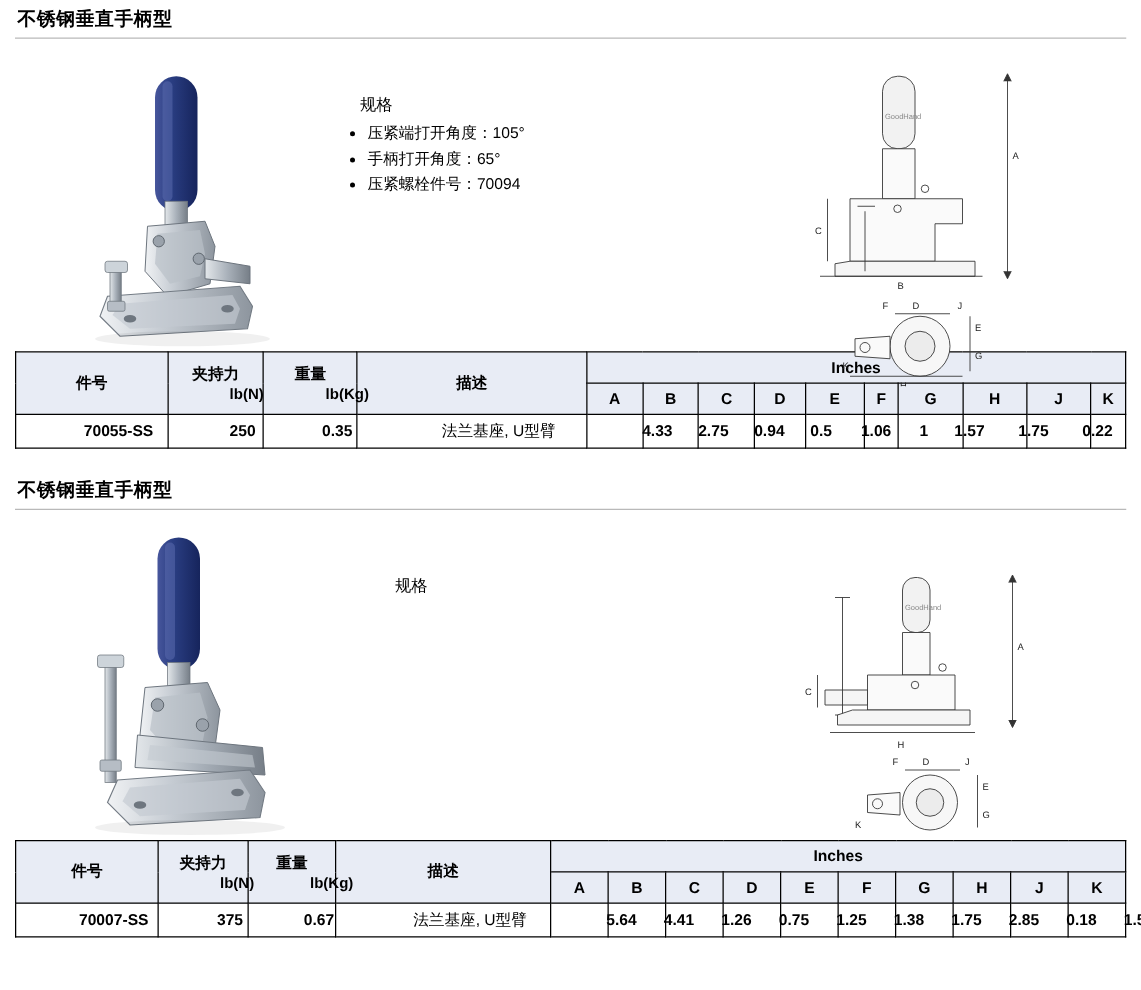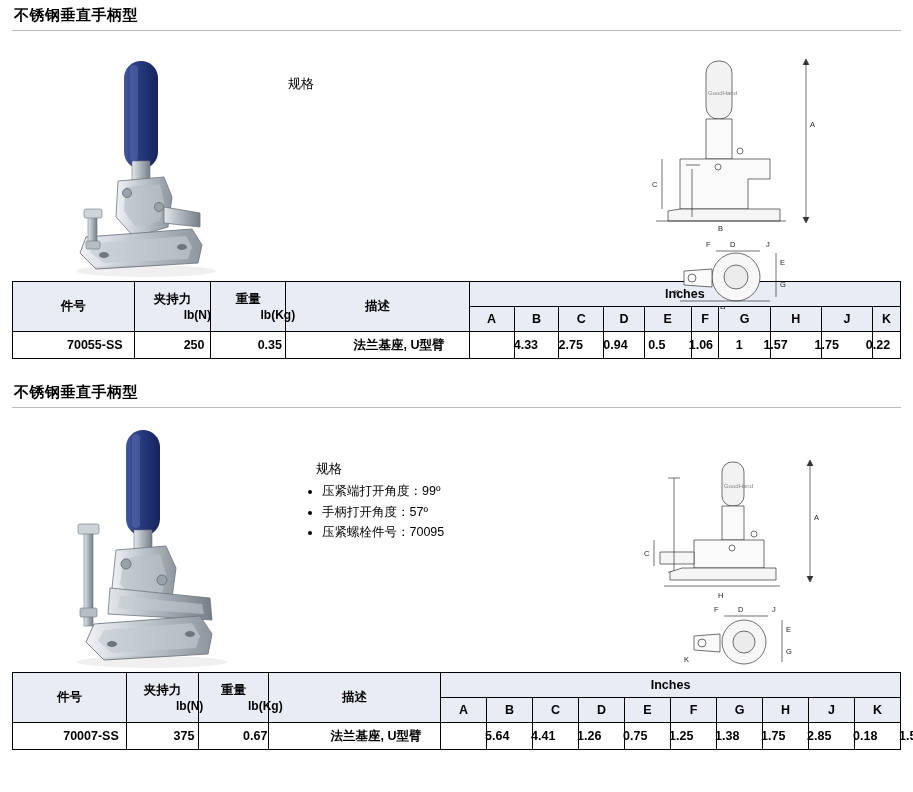--- a/index.html
+++ b/index.html
@@ -88,21 +88,21 @@
     background: #e8ecf5;
     font-weight: bold;
     height: 20px;
   }
   table.spec-table tbody td {
     height: 22px;
     font-weight: bold;
     padding-left: 44px;
   }
   table.spec-table tbody td.desc {
-    font-weight: bold;
+    font-weight: normal;
   }
   .th-sub {
     font-size: 12px;
     padding-left: 48px;
   }
   .spacer { height: 18px; }
 </style>
 </head>
 <body>
 
@@ -157,20 +157,25 @@
           <rect x="28" y="186" width="9" height="26" fill="url(#mg2)" stroke="#6d757e" stroke-width="0.6"></rect>
           <rect x="24" y="178" width="18" height="9" rx="2" fill="#cdd4da" stroke="#6d757e" stroke-width="0.6"></rect>
           <rect x="26" y="210" width="14" height="8" rx="1.5" fill="#b6bdc5" stroke="#6d757e" stroke-width="0.6"></rect>
 
           <ellipse cx="86" cy="240" rx="70" ry="6" fill="#000" opacity="0.06"></ellipse>
         </svg>
       </div>
 
       <div class="specs" style="left:272px; top:44px;">
         <div class="spec-title">规格</div>
+        <ul>
+          <li>压紧端打开角度：105°</li>
+          <li>手柄打开角度：65°</li>
+          <li>压紧螺栓件号：70094</li>
+        </ul>
       </div>
 
       <div class="drawing" style="left:620px; top:8px;">
         <svg width="260" height="270" viewBox="0 0 260 270">
           <g stroke="#333" stroke-width="0.7" fill="none">
 
             <rect x="86" y="22" width="26" height="58" rx="12" fill="#f2f2f2"></rect>
             <path d="M86 80 L112 80 L112 120 L86 120 Z" fill="#fafafa"></path>
             <path d="M60 120 L150 120 L150 140 L128 140 L128 170 L60 170 Z" fill="#fafafa"></path>
             <path d="M60 170 L160 170 L160 182 L48 182 L48 172 Z" fill="#f5f5f5"></path>
@@ -324,25 +329,20 @@
 
           <rect x="24" y="120" width="9" height="94" fill="url(#mg4)" stroke="#6d757e" stroke-width="0.6"></rect>
           <rect x="18" y="112" width="21" height="10" rx="2" fill="#cdd4da" stroke="#6d757e" stroke-width="0.6"></rect>
           <rect x="20" y="196" width="17" height="9" rx="1.5" fill="#b6bdc5" stroke="#6d757e" stroke-width="0.6"></rect>
           <ellipse cx="92" cy="250" rx="76" ry="6" fill="#000" opacity="0.06"></ellipse>
         </svg>
       </div>
 
       <div class="specs" style="left:300px; top:52px;">
         <div class="spec-title">规格</div>
-        <ul>
-          <li>压紧端打开角度：99º</li>
-          <li>手柄打开角度：57º</li>
-          <li>压紧螺栓件号：70095</li>
-        </ul>
       </div>
 
       <div class="drawing" style="left:620px; top:40px;">
         <svg width="260" height="230" viewBox="0 0 260 230">
           <g stroke="#333" stroke-width="0.7" fill="none">
             <rect x="102" y="14" width="22" height="44" rx="10" fill="#f2f2f2"></rect>
             <path d="M102 58 L124 58 L124 92 L102 92 Z" fill="#fafafa"></path>
             <path d="M74 92 L144 92 L144 120 L74 120 Z" fill="#fafafa"></path>
             <path d="M40 104 L74 104 L74 116 L40 116 Z" fill="#f5f5f5"></path>
             <line x1="54" y1="30" x2="54" y2="124"></line>

